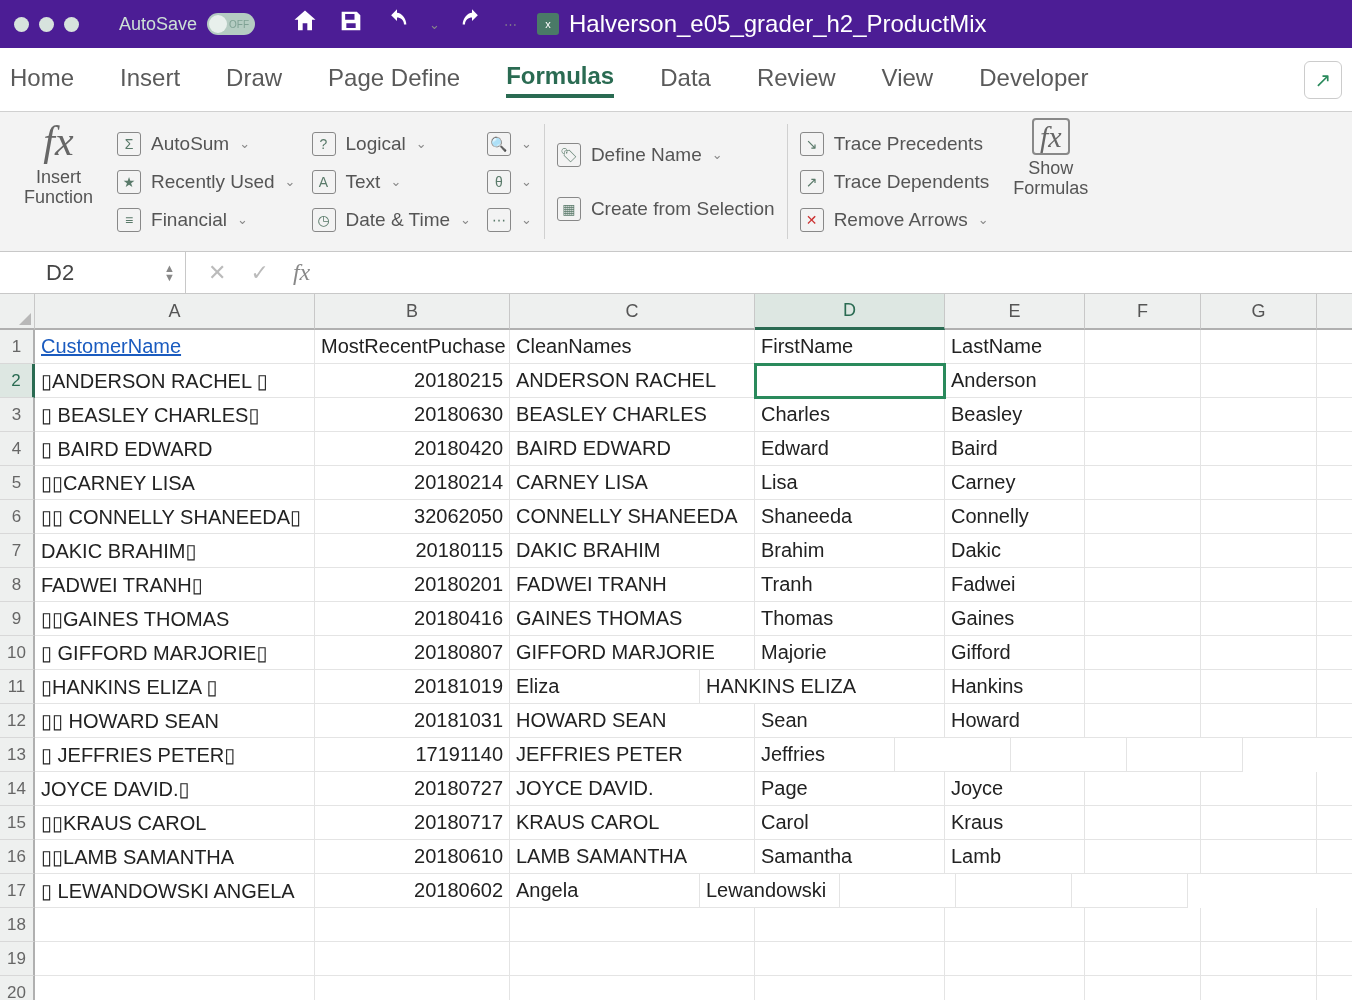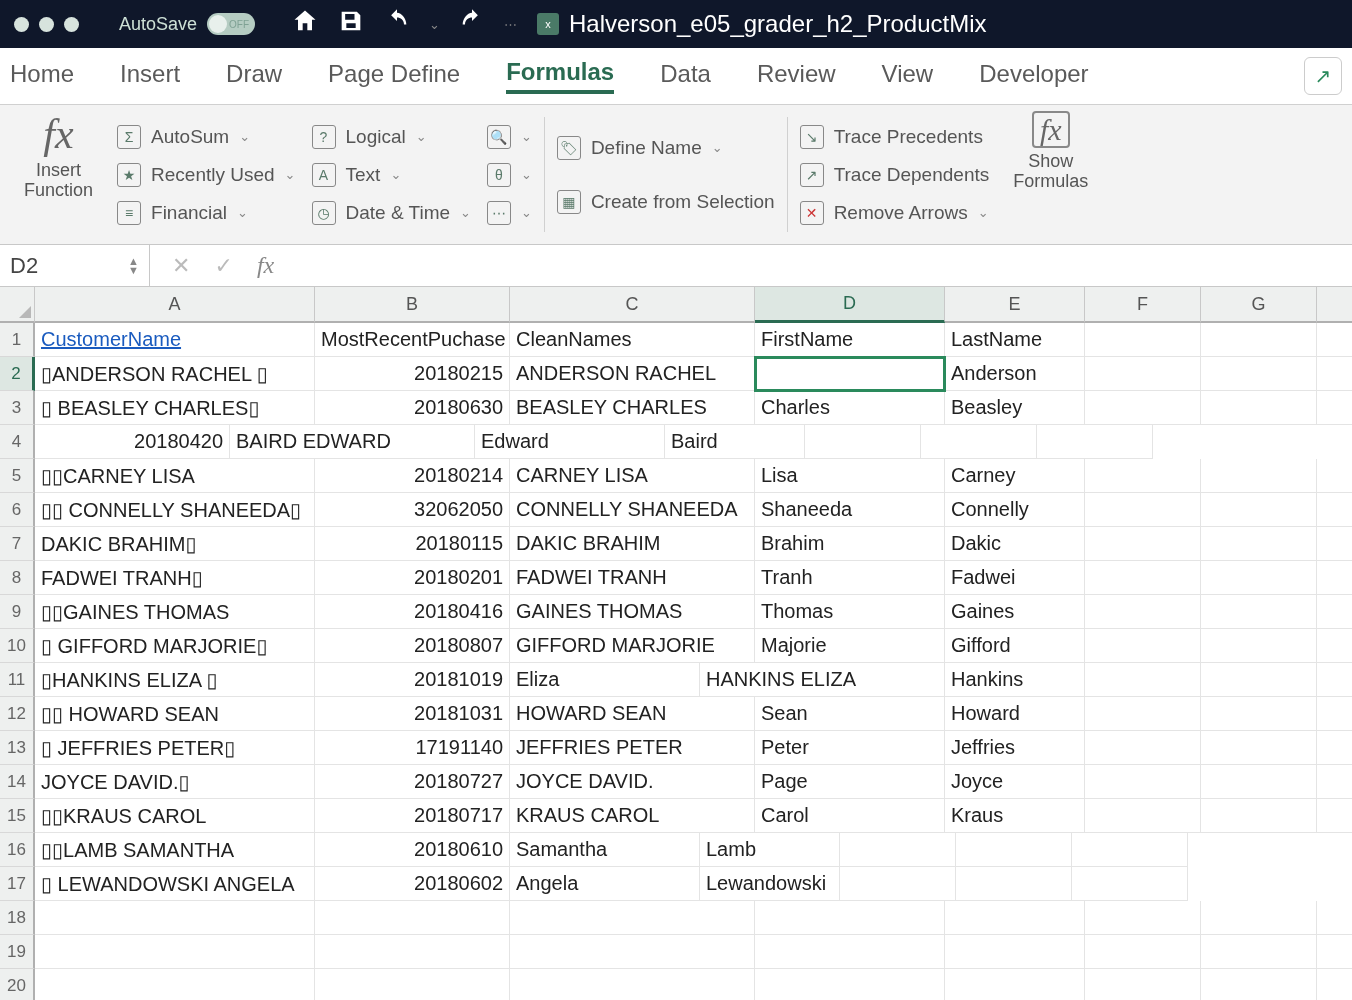--- a/index.html
+++ b/index.html
@@ -1,48 +1,48 @@
 <!DOCTYPE html>
 <html><head>
 <meta charset="utf-8">
 <style>
 * { margin:0; padding:0; box-sizing:border-box; font-family:-apple-system,BlinkMacSystemFont,"Segoe UI",Arial,sans-serif; }
 body { background:#fff; width:1352px; height:1000px; overflow:hidden; user-select:none; }
 
 
-.titlebar { height:48px; background:#0f172a; display:flex; align-items:center; padding:0 14px; color:#fff; }
+.titlebar { height:48px; background:#4c1d95; display:flex; align-items:center; padding:0 14px; color:#fff; }
 .traffic { display:flex; gap:10px; margin-right:40px; }
 .dot { width:15px; height:15px; border-radius:50%; background:#d7e3dd; }
 .autosave { display:flex; align-items:center; gap:10px; color:#cde0d6; font-size:18px; }
 .switch { width:48px; height:22px; border-radius:11px; background:#b5ccc2; position:relative; display:flex; align-items:center; justify-content:flex-end; padding-right:6px; font-size:10px; color:#7fa194; }
 .switch::before { content:""; position:absolute; left:2px; width:18px; height:18px; border-radius:50%; background:#e8f0ec; }
 .tb-icons { display:flex; align-items:center; gap:18px; margin-left:36px; font-size:26px; color:#fff; }
 .tb-icons svg { width:28px; height:28px; fill:#fff; }
 .docname { margin-left:20px; font-size:24px; color:#fff; display:flex; align-items:center; gap:10px; }
 .docicon { width:22px; height:22px; background:#4a7a67; border-radius:3px; display:flex; align-items:center; justify-content:center; font-size:11px; }
 
 
-.tabs { height:57px; background:#fff; border-bottom:1px solid #d0d0d0; display:flex; align-items:center; padding:16px 10px; gap:46px; font-size:24px; color:#5a5a5a; }
+.tabs { height:64px; background:#fff; border-bottom:1px solid #d0d0d0; display:flex; align-items:center; padding:16px 10px; gap:46px; font-size:24px; color:#5a5a5a; }
 .tab { padding-bottom:4px; cursor:pointer; }
 .tab.active { color:#2a6b52; font-weight:600; border-bottom:4px solid #2a6b52; }
 .share-stub { margin-left:auto; width:38px; height:38px; border:1px solid #ccc; border-radius:6px; display:flex; align-items:center; justify-content:center; color:#2a8a5c; font-size:20px; }
 
 
 .ribbon { height:140px; background:#f3f3f3; border-bottom:1px solid #c8c8c8; display:flex; padding:6px 8px; font-size:19px; color:#555; }
 .rgroup { display:flex; flex-direction:column; padding:0 8px; position:relative; }
 .rsep { width:1px; background:#d0d0d0; margin:6px 4px; }
 .bigbtn { display:flex; flex-direction:column; align-items:center; justify-content:center; gap:4px; padding:0 8px; font-size:18px; color:#555; text-align:center; line-height:1.1; }
 .bigbtn .big-fx { font-family:"Times New Roman",serif; font-style:italic; font-size:42px; color:#666; }
 .rowbtns { display:flex; flex-direction:column; gap:14px; justify-content:center; height:100%; }
 .rbtn { display:flex; align-items:center; gap:10px; white-space:nowrap; cursor:pointer; }
 .rbtn .ric { width:24px; height:24px; border:1px solid #888; border-radius:3px; display:flex; align-items:center; justify-content:center; font-size:14px; color:#5a7a6a; }
 .chev { font-size:13px; color:#888; }
 
 
-.fbar { height:42px; border-bottom:1px solid #c8c8c8; display:flex; align-items:center; background:#fff; }
+.fbar { height:42px; border-bottom:1px solid #c8c8c8; display:flex; align-items:center; background:#fff;padding-left:36px; }
 .namebox { width:150px; height:100%; border-right:1px solid #c8c8c8; display:flex; align-items:center; padding:0 10px; font-size:22px; color:#444; justify-content:space-between; }
 .spin { display:flex; flex-direction:column; font-size:11px; color:#888; line-height:0.8; }
 .fbtns { display:flex; gap:24px; padding:0 22px; align-items:center; color:#bbb; font-size:22px; }
 .fx-lbl { font-family:"Times New Roman",serif; font-style:italic; font-size:24px; color:#888; }
 .finput { flex:1; height:100%; border:none; outline:none; font-size:20px; padding:0 8px; }
 
 
 .grid { position:relative; }
 .corner { width:35px; height:36px; background:#eef0ef; border-right:1px solid #c8c8c8; border-bottom:2px solid #b0b0b0; position:relative; }
 .corner::after { content:""; position:absolute; right:3px; bottom:3px; border-left:12px solid transparent; border-bottom:12px solid #b8b8b8; }
@@ -289,20 +289,21 @@
         <div class="cell colA">▯ BEASLEY  CHARLES▯</div>
         <div class="cell colB num">20180630</div>
         <div class="cell colC">BEASLEY CHARLES</div>
         <div class="cell colD">Charles</div>
         <div class="cell colE">Beasley</div>
         <div class="cell colF"></div>
         <div class="cell colG"></div>
         <div class="cell colH"></div>
       </div>
       <div class="row">
+        <div class="cell colA">▯        BAIRD EDWARD</div>
         <div class="cell colB num">20180420</div>
         <div class="cell colC">BAIRD EDWARD</div>
         <div class="cell colD">Edward</div>
         <div class="cell colE">Baird</div>
         <div class="cell colF"></div>
         <div class="cell colG"></div>
         <div class="cell colH"></div>
       </div>
       <div class="row">
         <div class="cell colA">▯▯CARNEY   LISA</div>
@@ -381,21 +382,20 @@
         <div class="cell colD">Sean</div>
         <div class="cell colE">Howard</div>
         <div class="cell colF"></div>
         <div class="cell colG"></div>
         <div class="cell colH"></div>
       </div>
       <div class="row">
         <div class="cell colA">▯ JEFFRIES PETER▯</div>
         <div class="cell colB num">17191140</div>
         <div class="cell colC">JEFFRIES PETER</div>
-        <div class="cell colD">Peter</div>
         <div class="cell colE">Jeffries</div>
         <div class="cell colF"></div>
         <div class="cell colG"></div>
         <div class="cell colH"></div>
       </div>
       <div class="row">
         <div class="cell colA">JOYCE DAVID.▯</div>
         <div class="cell colB num">20180727</div>
         <div class="cell colC">JOYCE DAVID.</div>
         <div class="cell colD">Page</div>
@@ -410,20 +410,21 @@
         <div class="cell colC">KRAUS CAROL</div>
         <div class="cell colD">Carol</div>
         <div class="cell colE">Kraus</div>
         <div class="cell colF"></div>
         <div class="cell colG"></div>
         <div class="cell colH"></div>
       </div>
       <div class="row">
         <div class="cell colA">▯▯LAMB SAMANTHA</div>
         <div class="cell colB num">20180610</div>
+        <div class="cell colC">LAMB SAMANTHA</div>
         <div class="cell colD">Samantha</div>
         <div class="cell colE">Lamb</div>
         <div class="cell colF"></div>
         <div class="cell colG"></div>
         <div class="cell colH"></div>
       </div>
       <div class="row">
         <div class="cell colA">▯ LEWANDOWSKI ANGELA</div>
         <div class="cell colB num">20180602</div>
         <div class="cell colD">Angela</div>

